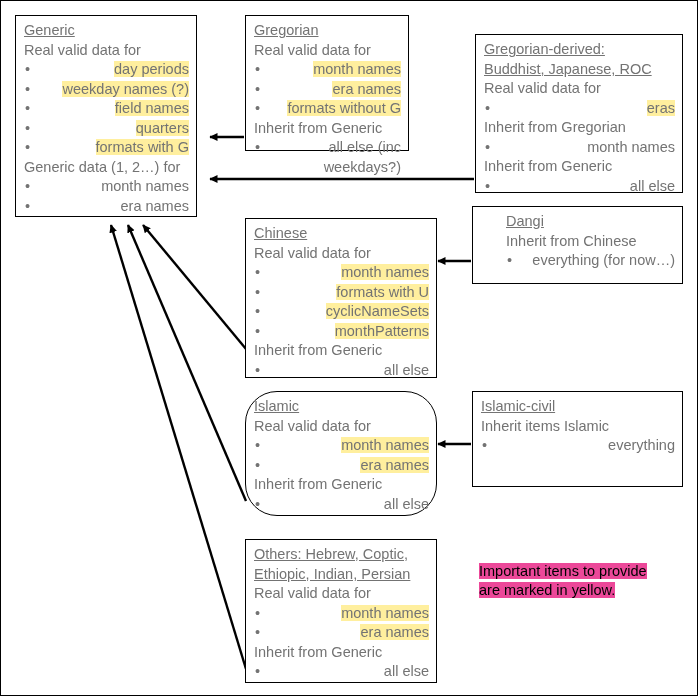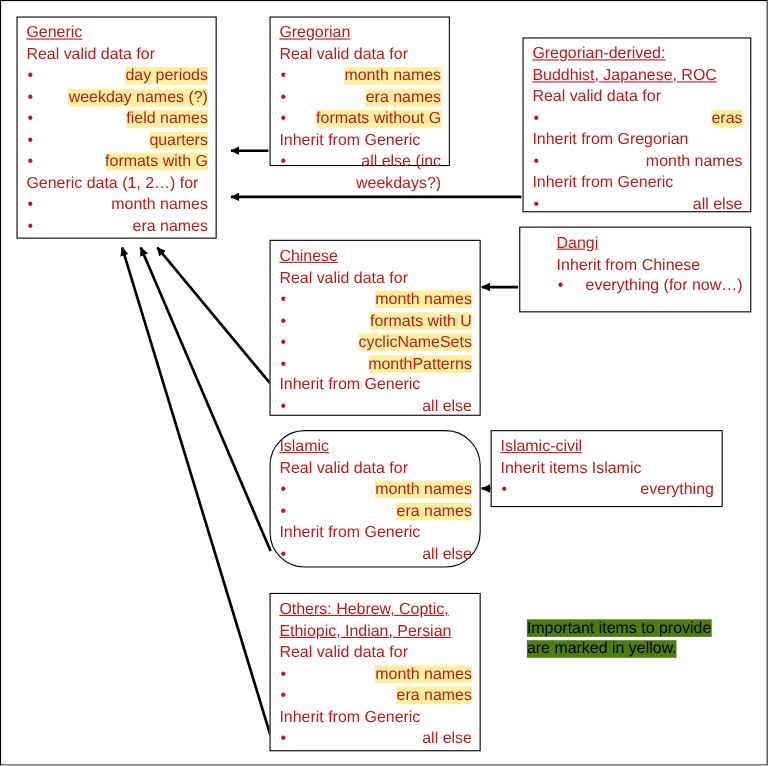--- a/index.html
+++ b/index.html
@@ -20,21 +20,21 @@
     overflow: hidden;
   }
   .box {
     position: absolute;
     border: 1px solid #000000;
     background: #ffffff;
     box-sizing: border-box;
     padding: 5px 7px 5px 8px;
     font-size: 14.5px;
     line-height: 19.5px;
-    color: #b91c1c;
+    color: #737373;
   }
   .title {
     text-decoration: underline;
     white-space: pre-line;
   }
   .plain {
     white-space: pre-line;
   }
   ul {
     list-style: none;
@@ -60,21 +60,21 @@
     background: #ffef9e;
   }
   .note {
     position: absolute;
     font-size: 14.5px;
     line-height: 19.5px;
     color: #000000;
     white-space: pre-line;
   }
   .note .hl-text {
-    background: #4d7c0f;
+    background: #ec4899;
     box-decoration-break: clone;
     -webkit-box-decoration-break: clone;
   }
   svg.arrows {
     position: absolute;
     left: 0;
     top: 0;
     width: 698px;
     height: 696px;
     pointer-events: none;
@@ -184,21 +184,21 @@
     <ul>
       <li class="hl"><span class="txt">month names</span></li>
       <li class="hl"><span class="txt">era names</span></li>
     </ul>
     <div class="plain">Inherit from Generic</div>
     <ul>
       <li><span class="txt">all else</span></li>
     </ul>
   </div>
 
-  <div class="box" style="left:445px; top:390px; width:211px; height:70px;">
+  <div class="box" style="left:471px; top:390px; width:211px; height:96px;">
     <div class="title">Islamic-civil</div>
     <div class="plain">Inherit items Islamic</div>
     <ul>
       <li><span class="txt">everything</span></li>
     </ul>
   </div>
 
   <div class="box" style="left:244px; top:538px; width:192px; height:144px;">
     <div class="title">Others: Hebrew, Coptic,
 Ethiopic, Indian, Persian</div>

